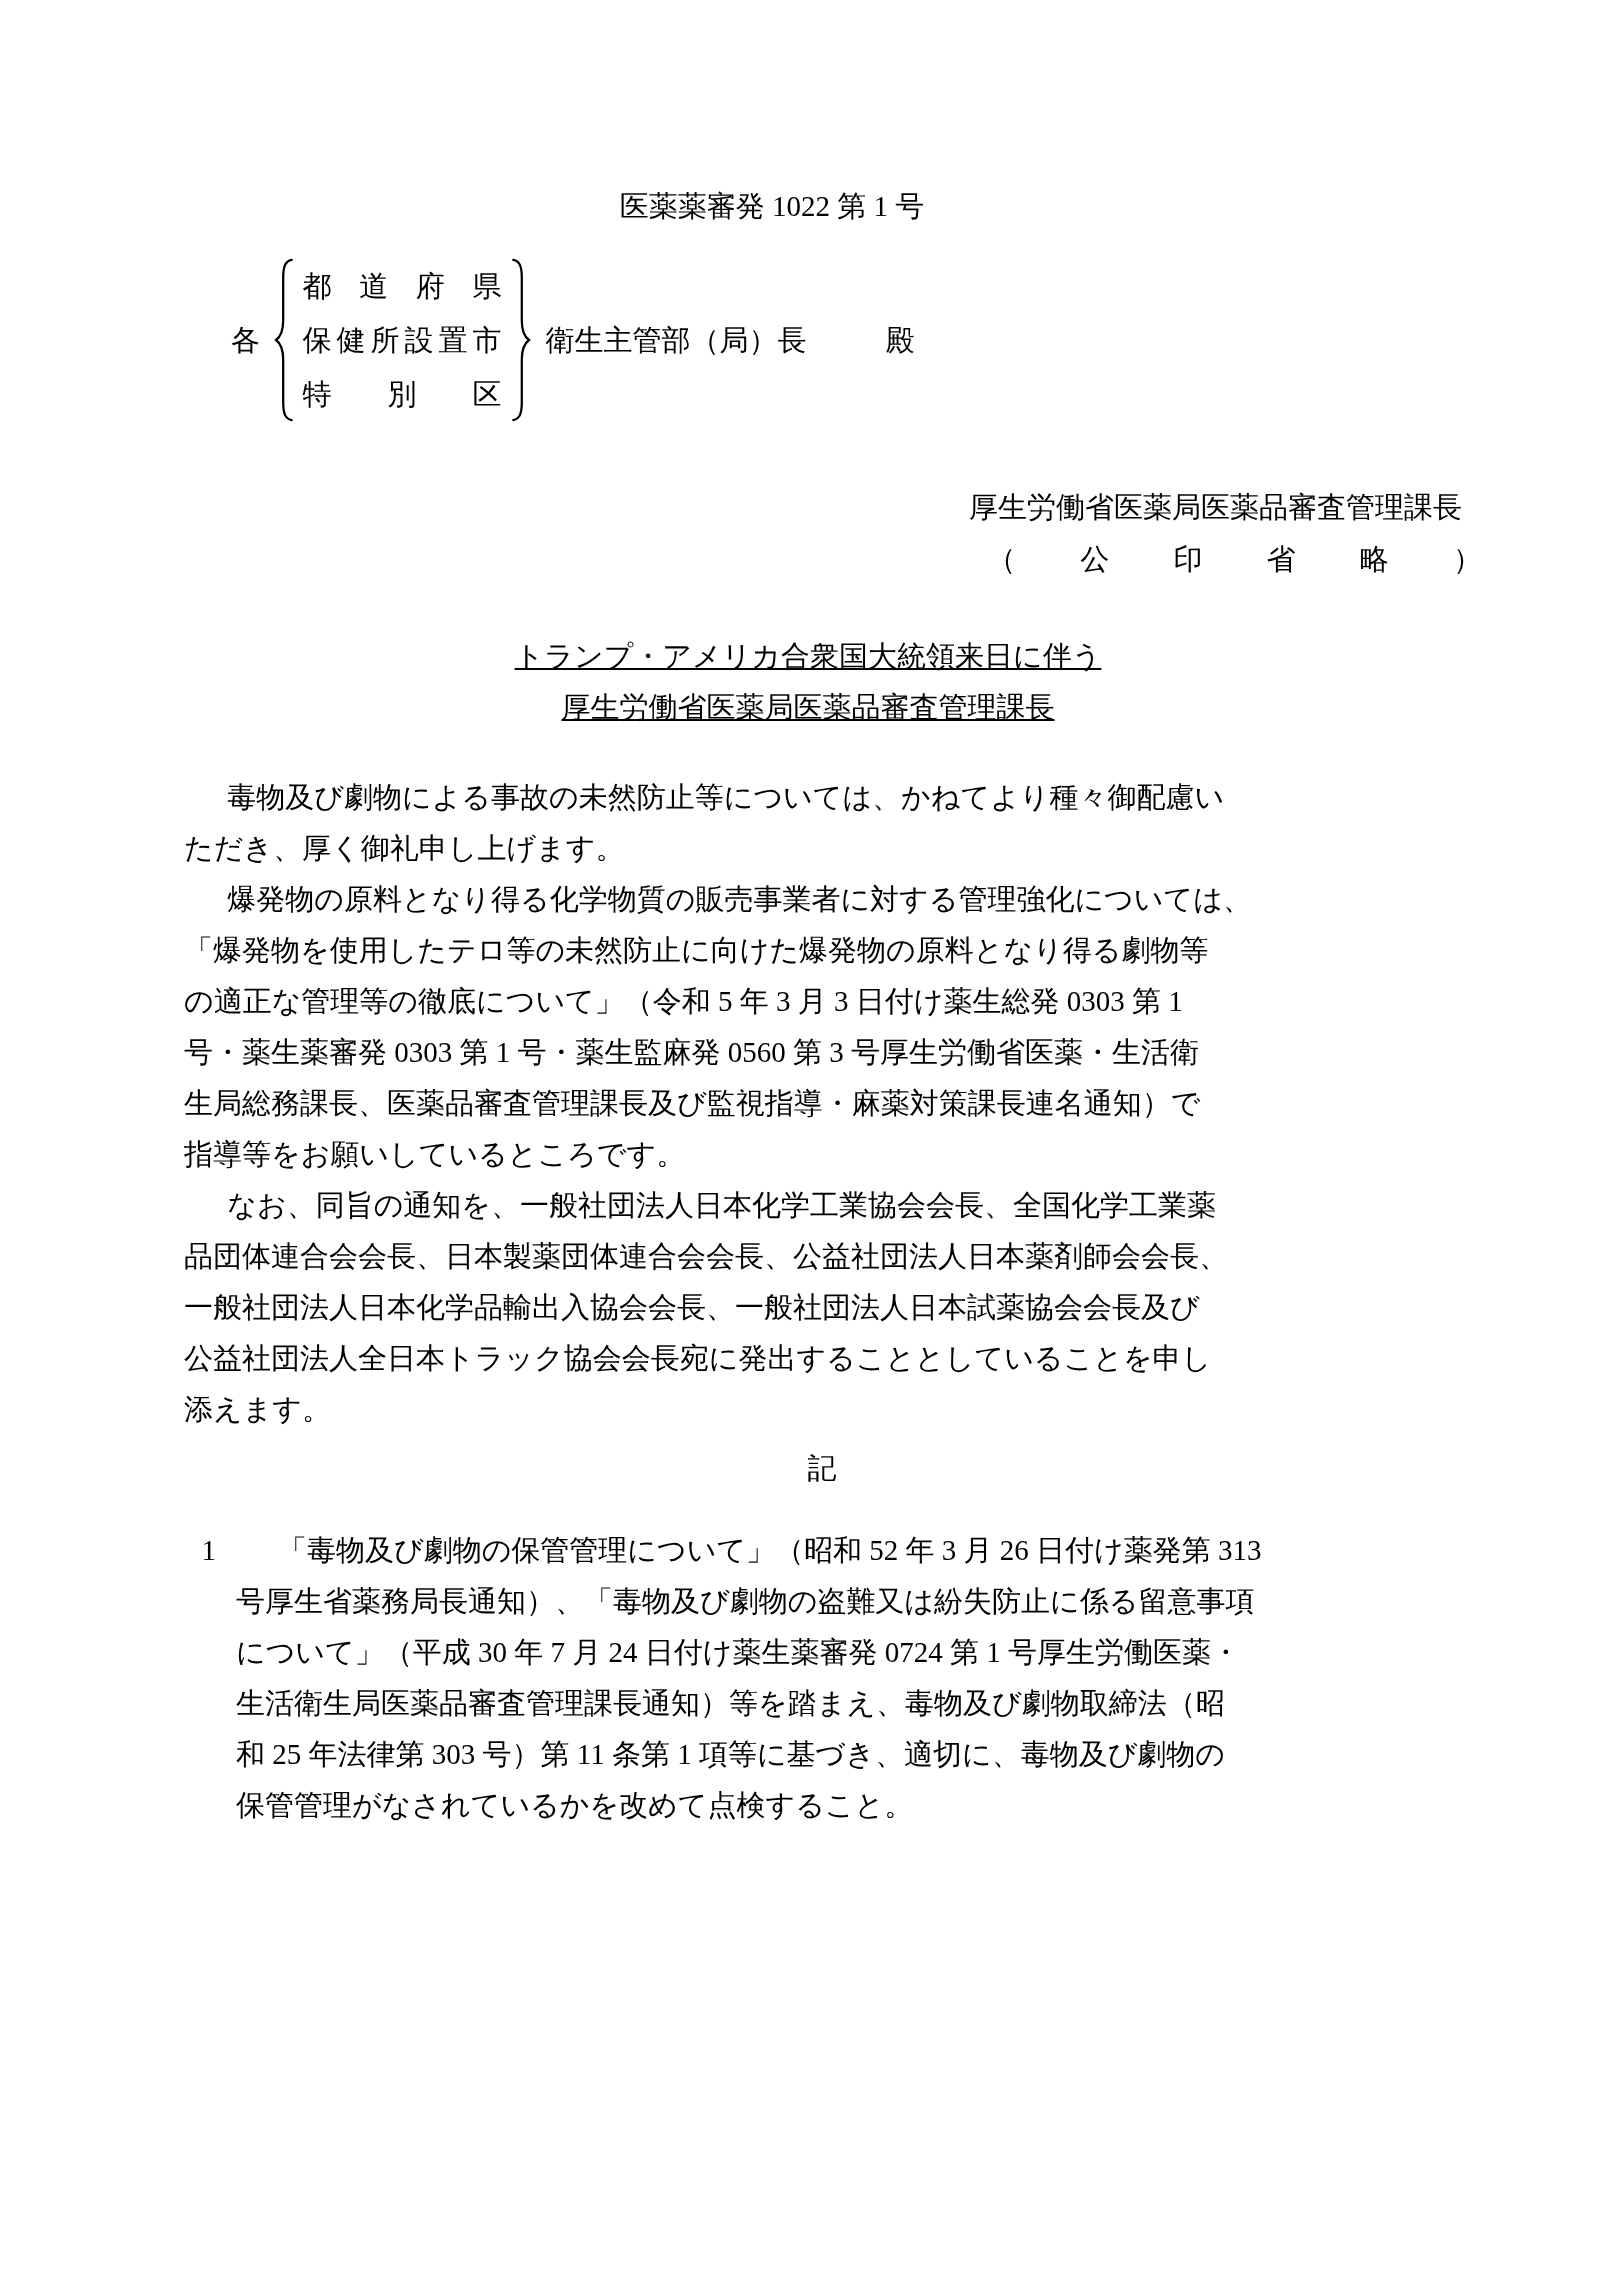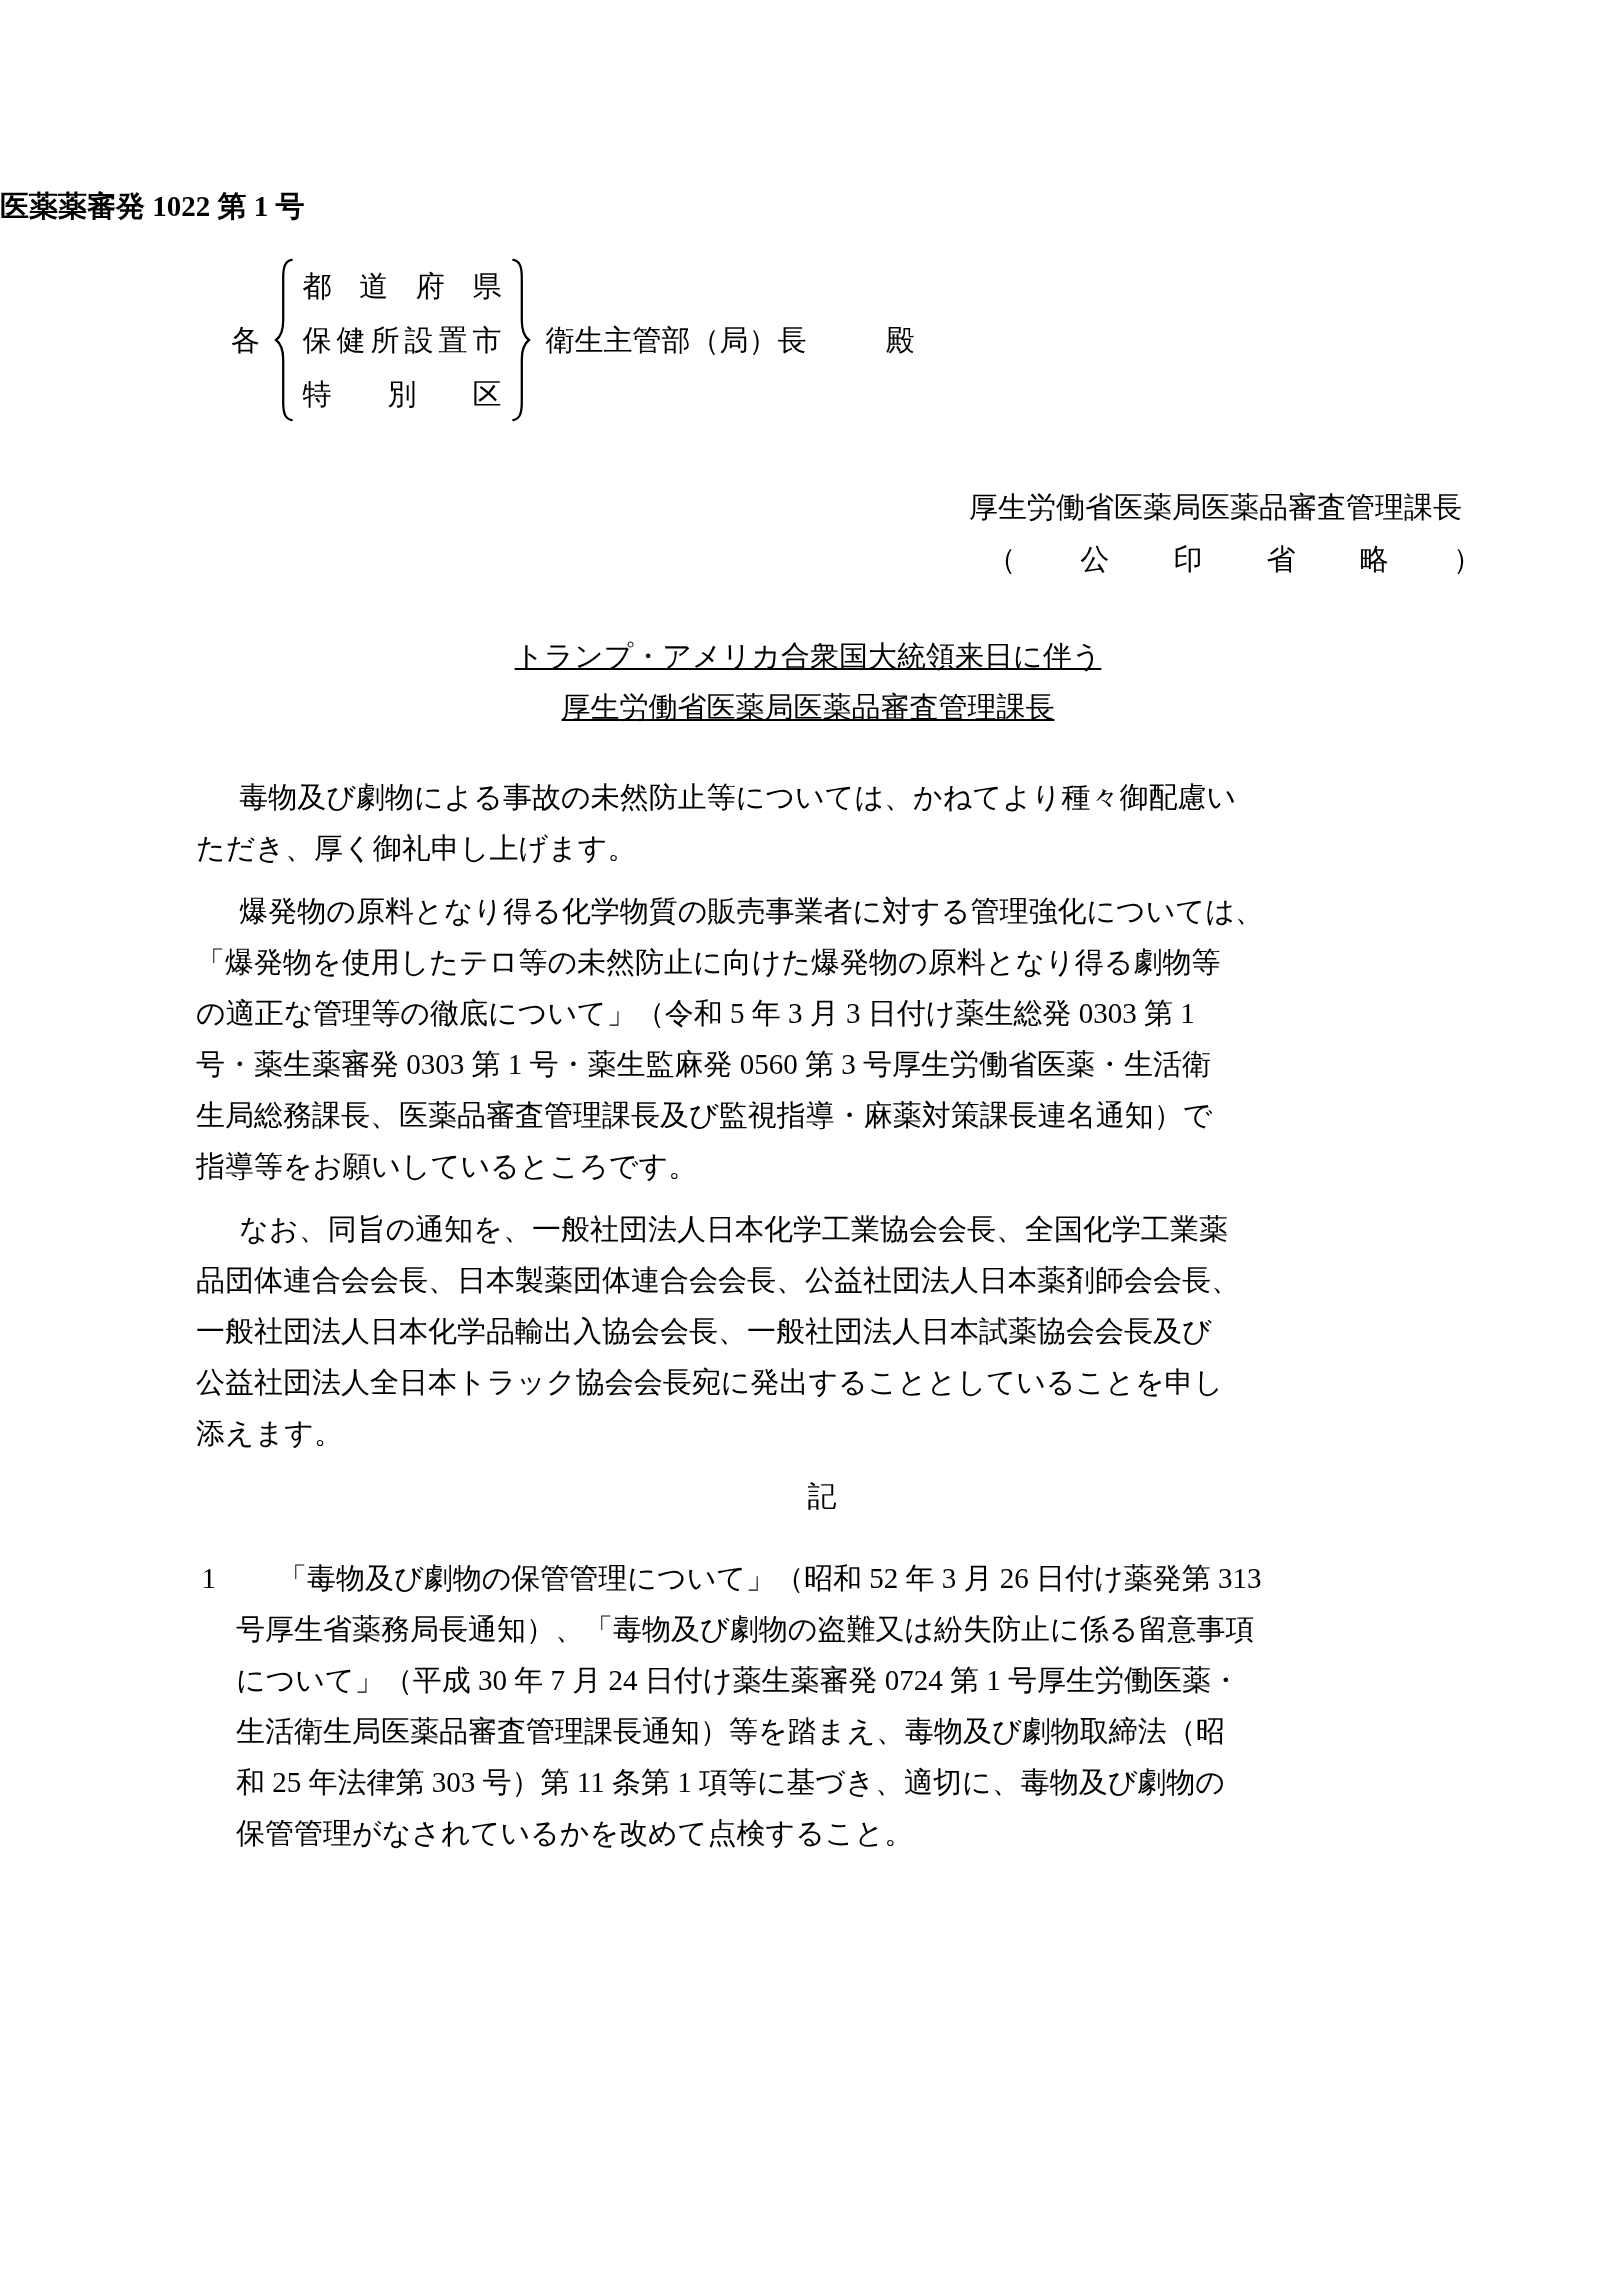--- a/index.html
+++ b/index.html
@@ -11,22 +11,21 @@
     color: #000000;
     font-family: "Liberation Serif", "DejaVu Serif", serif;
     font-size: 29px;
     line-height: 51px;
     overflow: hidden;
   }
   
   .doc-header {
     padding-top: 181px;
     padding-right: 72px;
-    text-align: left;
-    font-weight: bold;
+    text-align: center;
   }
   .doc-header div { white-space: pre; }
 
   
   .addressee {
     margin-top: 26px;
     margin-left: 231px;
     display: flex;
     align-items: center;
   }
@@ -75,21 +74,21 @@
 
   
   .body-text {
     margin-top: 39px;
     margin-left: 184px;
     margin-right: 156px;
   }
   .para {
     white-space: pre-line;
     text-indent: 14.3px;
-    margin: 12px;
+    margin: 0;
   }
   .record-marker {
     margin-top: 7.8px;
     text-align: center;
   }
   .list-item {
     position: relative;
     margin-top: 31px;
     padding-left: 52px;
   }

